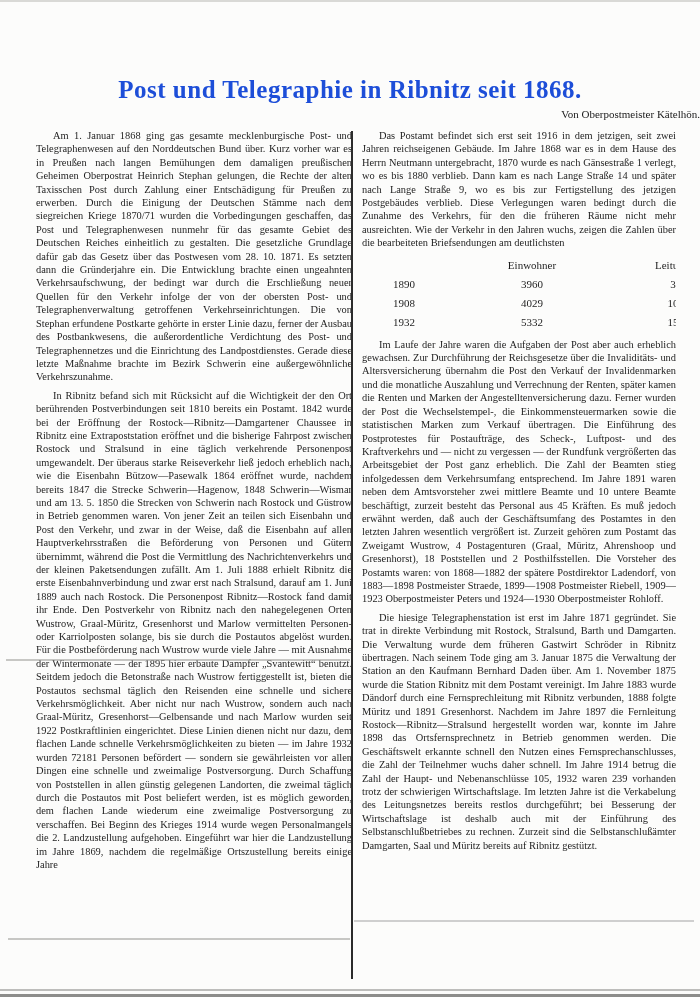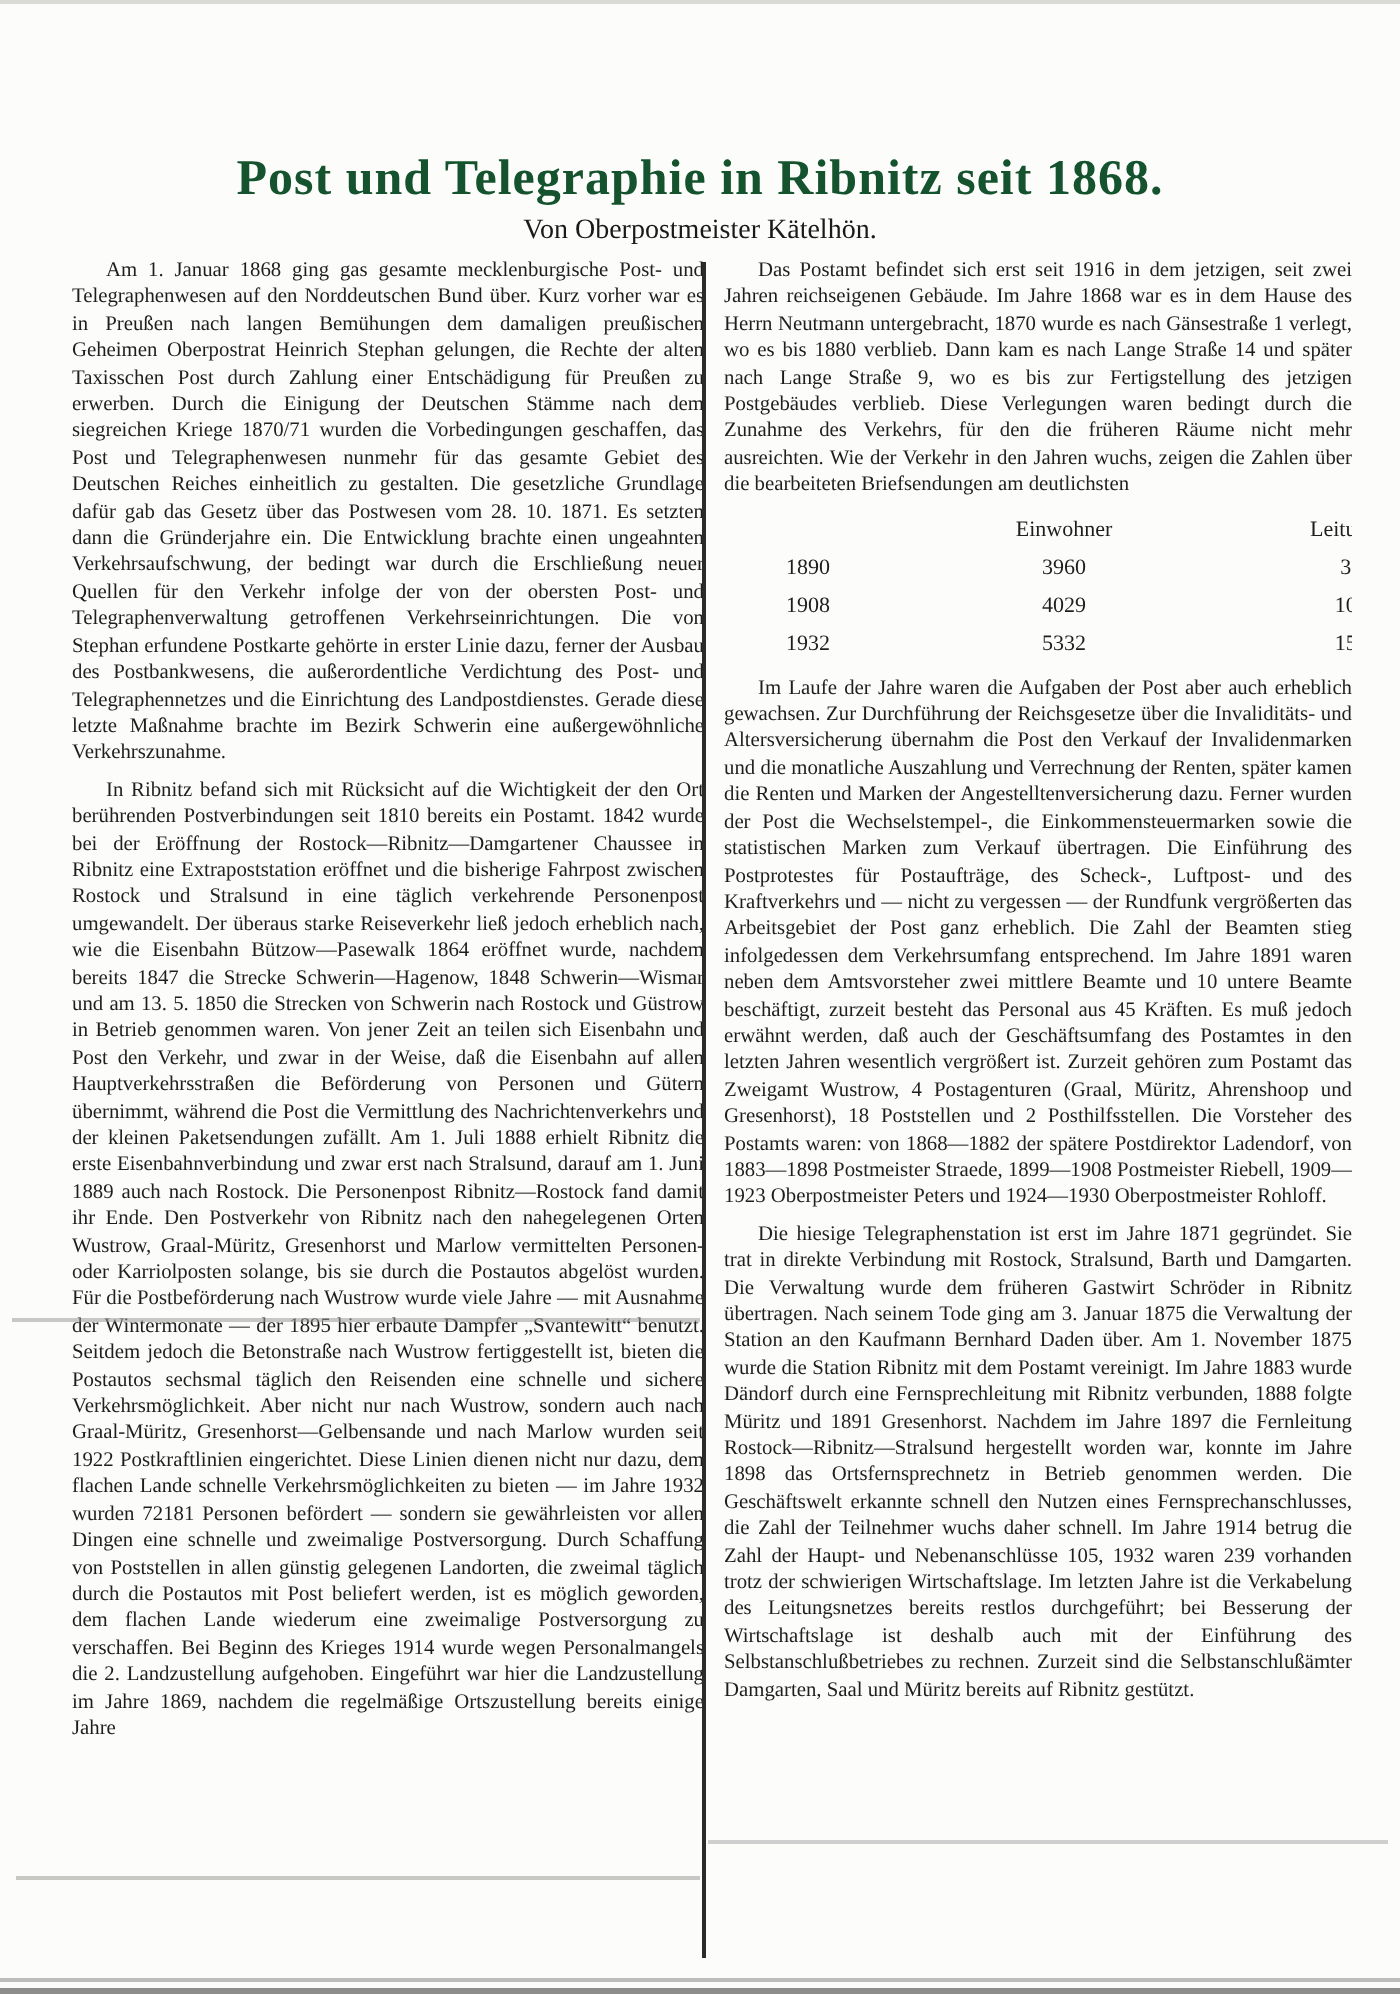--- a/index.html
+++ b/index.html
@@ -11,25 +11,25 @@
     color:#1e1e1e;
   }
   .edge { position:absolute; left:0; width:700px; background:#cfcfcd; }
   .edge.top { top:0; height:2px; opacity:.8; }
   .edge.b1 { top:989px; height:2px; background:#bdbdbb; }
   .edge.b2 { top:994px; height:3px; background:#8d8d8b; }
 
   .title {
     position:absolute; top:76px; left:0; width:700px;
     text-align:center; font-size:25px; font-weight:bold;
-    letter-spacing:.5px; color:#14532d;
+    letter-spacing:.5px; color:#1d4ed8;
   }
   .byline {
     position:absolute; top:108px; left:0; width:700px;
-    text-align:center; font-size:14px; color:#1a1a1a;
+    text-align:right; font-size:11px; color:#1a1a1a;
   }
 
   .col {
     position:absolute; top:129px; height:856px; overflow:hidden;
     font-size:10.4px; line-height:13.4px; text-align:justify;
   }
   .col.left  { left:36px;  width:316px; }
   .col.right { left:362px; width:314px; }
 
   .para { margin:0; text-indent:17px; }

